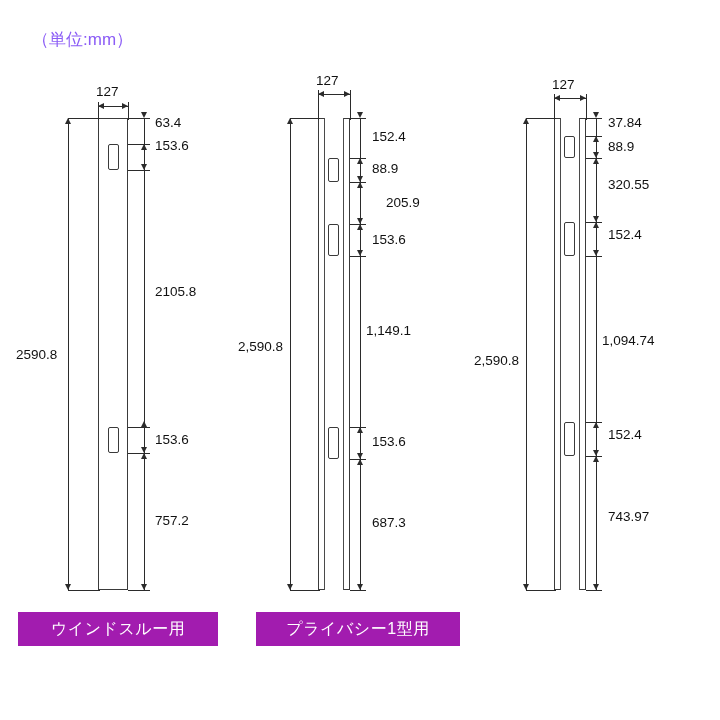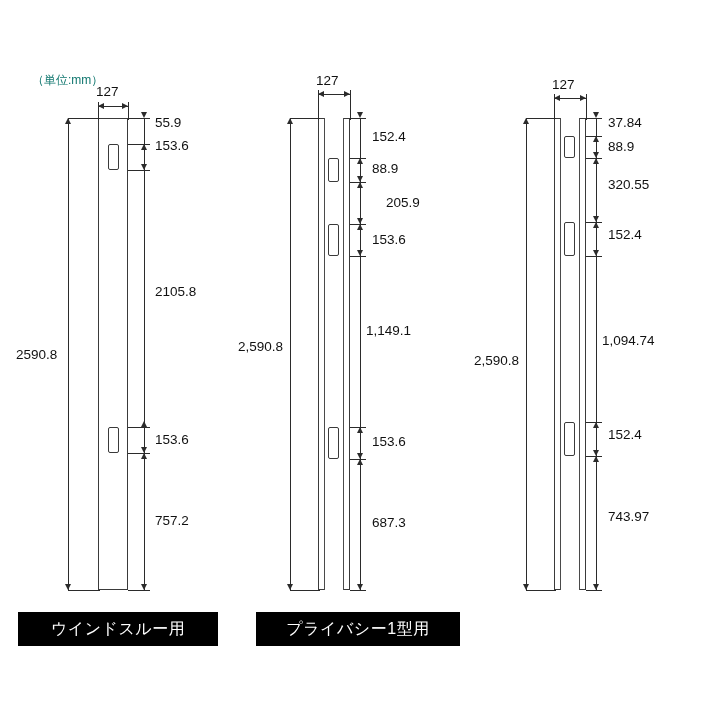--- a/index.html
+++ b/index.html
@@ -7,24 +7,23 @@
     width:720px;height:720px;
     background:#ffffff;
     font-family:"Liberation Sans","DejaVu Sans",sans-serif;
     color:#1a1a1a;
     overflow:hidden;
     position:relative;
   }
   .unit-note{
     position:absolute;
     left:32px; top:28px;
-    font-size:12px;
+    font-size:17px;
     letter-spacing:0px;
-    color:#0f766e;
-    margin-top:44px;
+    color:#8b5cf6;
   }
   .panels{
     position:absolute;
     left:0; top:72px;
     width:720px; height:600px;
   }
   .panel{
     position:absolute;
     top:0;
     width:220px;
@@ -98,21 +97,21 @@
     line-height:1;
   }
   .dim.w{font-size:13.5px;}
 
   .caption{
     position:absolute;
     left:8px;
     top:540px;
     width:200px;
     height:34px;
-    background:#000000;
+    background:#a21caf;
     color:#ffffff;
     font-size:16px;
     display:flex;
     align-items:center;
     justify-content:center;
     letter-spacing:0.5px;
   }
   .caption.wide{width:204px;}
 </style>
 </head>
@@ -154,21 +153,21 @@
       <div class="hline" style="left:118px; top:518px; width:22px;"></div>
 
       <div class="arrow-down" style="left:131px; top:40px;"></div>
       <div class="arrow-up" style="left:131px; top:72px;"></div>
       <div class="arrow-down" style="left:131px; top:92px;"></div>
       <div class="arrow-up" style="left:131px; top:349px;"></div>
       <div class="arrow-down" style="left:131px; top:375px;"></div>
       <div class="arrow-up" style="left:131px; top:381px;"></div>
       <div class="arrow-down" style="left:131px; top:512px;"></div>
 
-      <div class="dim" style="left:145px; top:44px;">55.9</div>
+      <div class="dim" style="left:145px; top:44px;">63.4</div>
       <div class="dim" style="left:145px; top:67px;">153.6</div>
       <div class="dim" style="left:145px; top:213px;">2105.8</div>
       <div class="dim" style="left:145px; top:361px;">153.6</div>
       <div class="dim" style="left:145px; top:442px;">757.2</div>
     </div>
     <div class="caption">ウインドスルー用</div>
   </div>
 
   <div class="panel p2">
     <div class="diagram">

